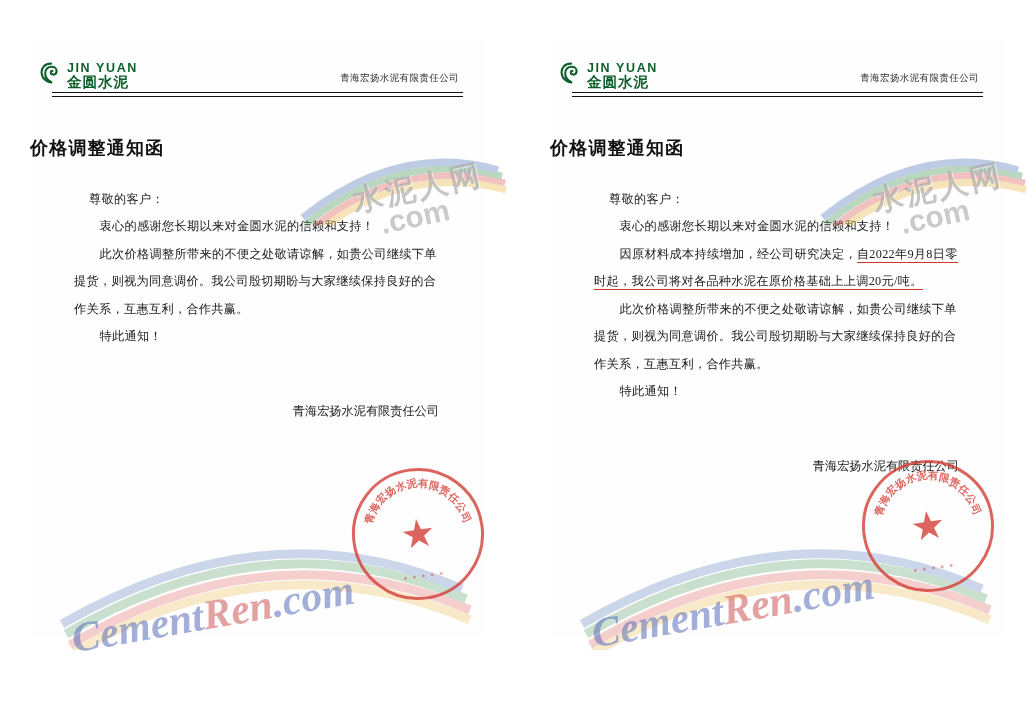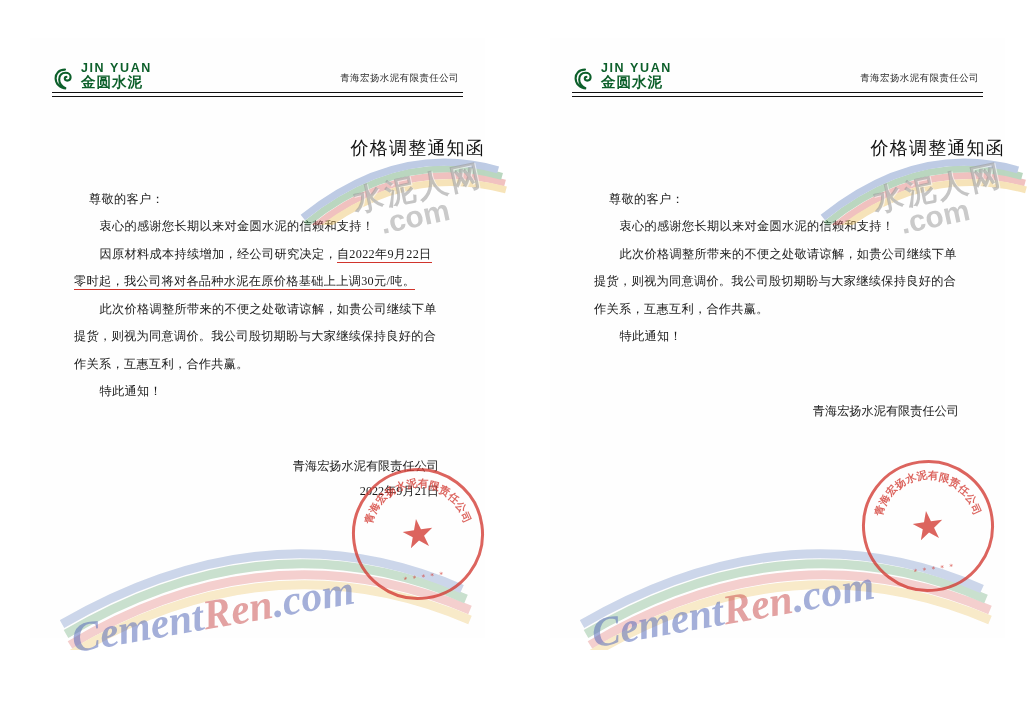--- a/index.html
+++ b/index.html
@@ -33,24 +33,24 @@
   .doc-right { left: 550px; }
 
   
   .letterhead {
     position: relative;
     height: 62px;
     padding: 0 22px;
   }
   .logo-wrap {
     position: absolute;
-    left: 24px;
+    left: 10px;
     top: 24px;
     display: flex;
-    align-items: flex-end;
+    align-items: flex-start;
     gap: 5px;
   }
   .logo-mark {
     width: 22px;
     height: 22px;
     position: relative;
   }
   .logo-mark svg { display: block; }
   .logo-text {
     display: flex;
@@ -88,23 +88,23 @@
   .rule2 {
     position: absolute;
     left: 22px;
     right: 22px;
     top: 58px;
     border-top: 0.7px solid #111;
   }
 
   
   .doc-title {
-    text-align: right;
+    text-align: left;
     font-size: 18px;
-    font-weight: normal;
+    font-weight: bold;
     letter-spacing: 1.2px;
     color: #111;
     margin-top: 36px;
   }
   .letter-body {
     margin: 26px 42px 0 44px;
     font-size: 12.2px;
     color: #1a1a1a;
     line-height: 2.25;
     letter-spacing: 0.3px;
@@ -239,30 +239,26 @@
       <div class="company-right">青海宏扬水泥有限责任公司</div>
       <div class="rule"></div>
       <div class="rule2"></div>
     </div>
 
     <div class="doc-title">价格调整通知函</div>
 
     <div class="letter-body">
       <div class="salutation">尊敬的客户：</div>
       <div class="para">衷心的感谢您长期以来对金圆水泥的信赖和支持！</div>
-      <div class="para">
-        <span>因原材料成本持续增加，经公司研究决定，</span><span class="u-red">自2022年9月22日零时起，我公司将对各品种水泥在原价格基础上上调30元/吨。</span>
-      </div>
       <div class="para">此次价格调整所带来的不便之处敬请谅解，如贵公司继续下单提货，则视为同意调价。我公司殷切期盼与大家继续保持良好的合作关系，互惠互利，合作共赢。</div>
       <div class="para">特此通知！</div>
     </div>
 
     <div class="sign-block">
       <div>青海宏扬水泥有限责任公司</div>
-      <div>2022年9月21日</div>
     </div>
   </div>
 
   <div class="seal seal-left">
     <div class="seal-text">
       <span style="transform: rotate(-70deg);">青</span>
       <span style="transform: rotate(-57deg);">海</span>
       <span style="transform: rotate(-44deg);">宏</span>
       <span style="transform: rotate(-31deg);">扬</span>
       <span style="transform: rotate(-18deg);">水</span>
@@ -295,20 +291,23 @@
       <div class="company-right">青海宏扬水泥有限责任公司</div>
       <div class="rule"></div>
       <div class="rule2"></div>
     </div>
 
     <div class="doc-title">价格调整通知函</div>
 
     <div class="letter-body">
       <div class="salutation">尊敬的客户：</div>
       <div class="para">衷心的感谢您长期以来对金圆水泥的信赖和支持！</div>
+      <div class="para">
+        <span>因原材料成本持续增加，经公司研究决定，</span><span class="u-red">自2022年9月8日零时起，我公司将对各品种水泥在原价格基础上上调20元/吨。</span>
+      </div>
       <div class="para">此次价格调整所带来的不便之处敬请谅解，如贵公司继续下单提货，则视为同意调价。我公司殷切期盼与大家继续保持良好的合作关系，互惠互利，合作共赢。</div>
       <div class="para">特此通知！</div>
     </div>
 
     <div class="sign-block">
       <div>青海宏扬水泥有限责任公司</div>
     </div>
   </div>
 
   <div class="seal seal-right" style="left:862px; top:460px;">

